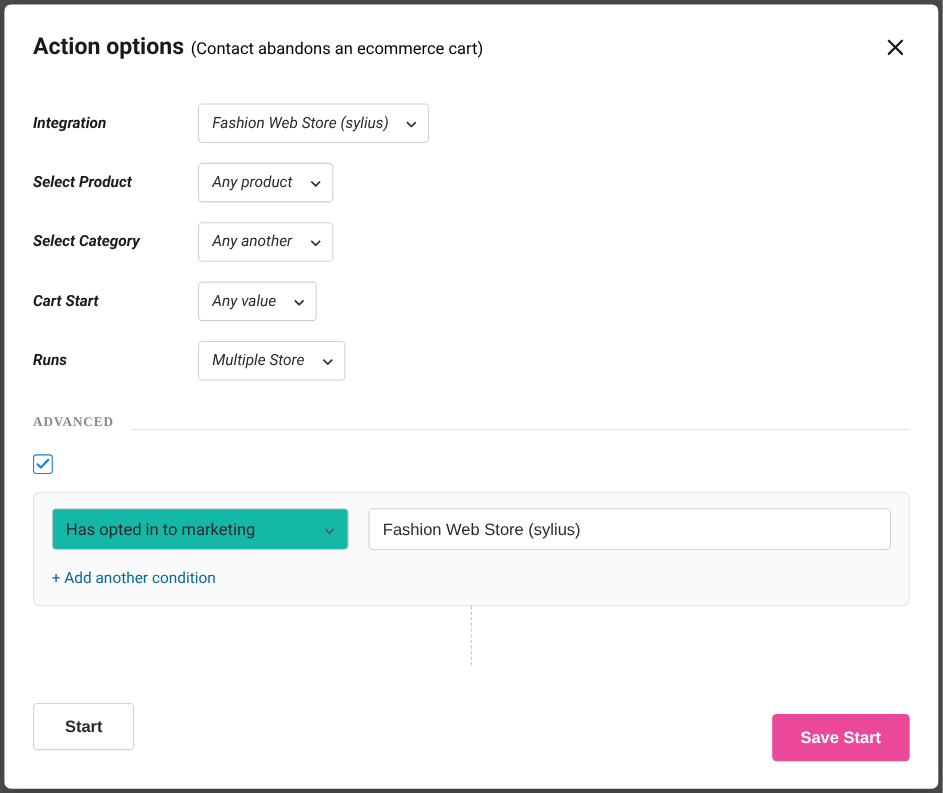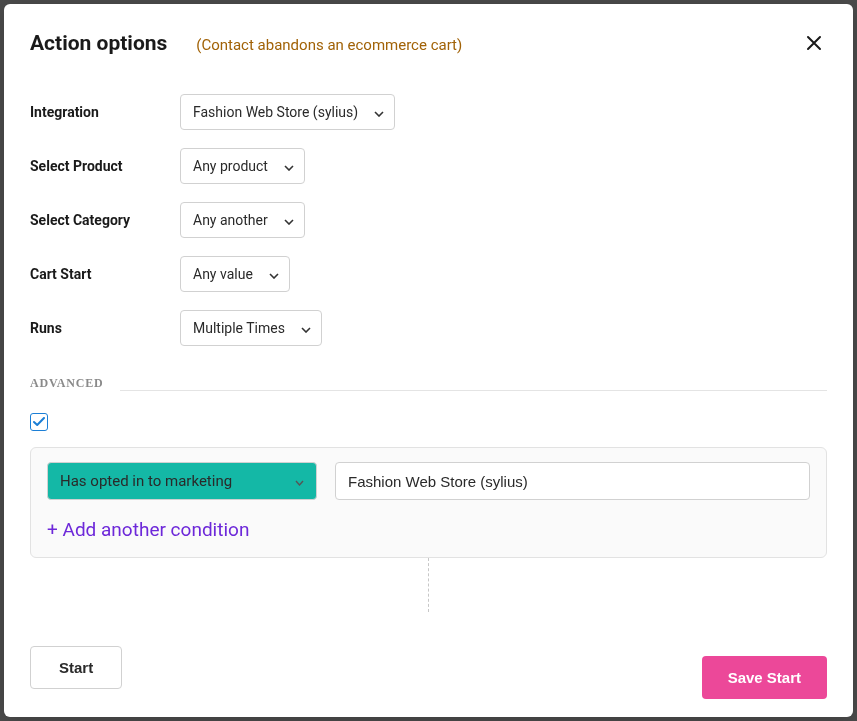--- a/index.html
+++ b/index.html
@@ -24,39 +24,39 @@
     padding: 26px 26px 26px 26px;
     display: flex;
     flex-direction: column;
   }
   .header {
     display: flex;
     align-items: center;
     justify-content: space-between;
     margin-bottom: 38px;
   }
-  .header-left { display: flex; align-items: baseline; gap: 29px; flex-wrap: wrap;}
+  .header-left { display: flex; align-items: baseline; gap: 6px; flex-wrap: wrap;}
   .title {
     font-size: 21px;
     font-weight: 700;
     color: #1a1a1a;
   }
   .subtitle {
     font-size: 15px;
-    color: #a16207;
+    color: #000000;
     text-align: center;
   }
   .close-btn {
     background: none; border: none; cursor: pointer; padding: 4px;
     color: #1a1a1a;
   }
   .close-btn svg { display:block; }
 
   .form-rows { display: flex; flex-direction: column; gap: 18px; margin-bottom: 30px;}
-  .form-row { display: flex; align-items: center; gap: 20px;}
+  .form-row { display: flex; align-items: center; gap: 20px; font-style: italic;}
   .form-label { width: 130px; font-size: 14px; font-weight: 700; color: #1a1a1a;}
   .select {
     display: inline-flex;
     align-items: center;
     justify-content: space-between;
     border: 1px solid #d1d1d1;
     border-radius: 4px;
     padding: 8px 10px 8px 12px;
     font-size: 14px;
     color: #2a2a2a;
@@ -90,21 +90,21 @@
   .cond-select {
     flex: 0 0 270px;
     border:1px solid #d1d1d1; border-radius:4px; background:#14b8a6;
     display:flex; align-items:center; justify-content:space-between;
     padding: 9px 12px; font-size:15px; color:#2a2a2a; cursor:pointer;
   }
   .cond-input {
     flex:1; border:1px solid #d1d1d1; border-radius:4px; background:#fff;
     padding: 9px 12px; font-size:15px; color:#2a2a2a;
   }
-  .add-cond { font-size:19px; color:#6d28d9; cursor:pointer; padding:4px 0 6px 0; display:inline-block;text-align:center;}
+  .add-cond { font-size:14px; color:#0369a1; cursor:pointer; padding:4px 0 6px 0; display:inline-block;text-align:center;}
 
   .group-connector {
     display:flex; flex-direction:column; align-items:center;
   }
   .dashed-line { width:0; border-left:1px dashed #c7c7c7; height:54px;}
   .add-group-btn {
     border:1px solid #d1d1d1; background:#fff; border-radius:4px;
     padding: 12px 20px; font-size:15px; font-weight:600; color:#2a2a2a; cursor:pointer;
   }
 
@@ -187,21 +187,21 @@
           <svg width="10" height="6" viewBox="0 0 10 6">
               <path d="M1 1 L5 5 L9 1" fill="none" stroke="#333" stroke-width="1.6"></path>
             </svg>
         </span>
       </div>
     </div>
 
     <div class="form-row">
       <div class="form-label">Runs</div>
       <div class="select">
-        <span>Multiple Times</span>
+        <span>Multiple Store</span>
         <span class="caret">
           <svg width="10" height="6" viewBox="0 0 10 6">
               <path d="M1 1 L5 5 L9 1" fill="none" stroke="#333" stroke-width="1.6"></path>
             </svg>
         </span>
       </div>
     </div>
 
   </div>
 

